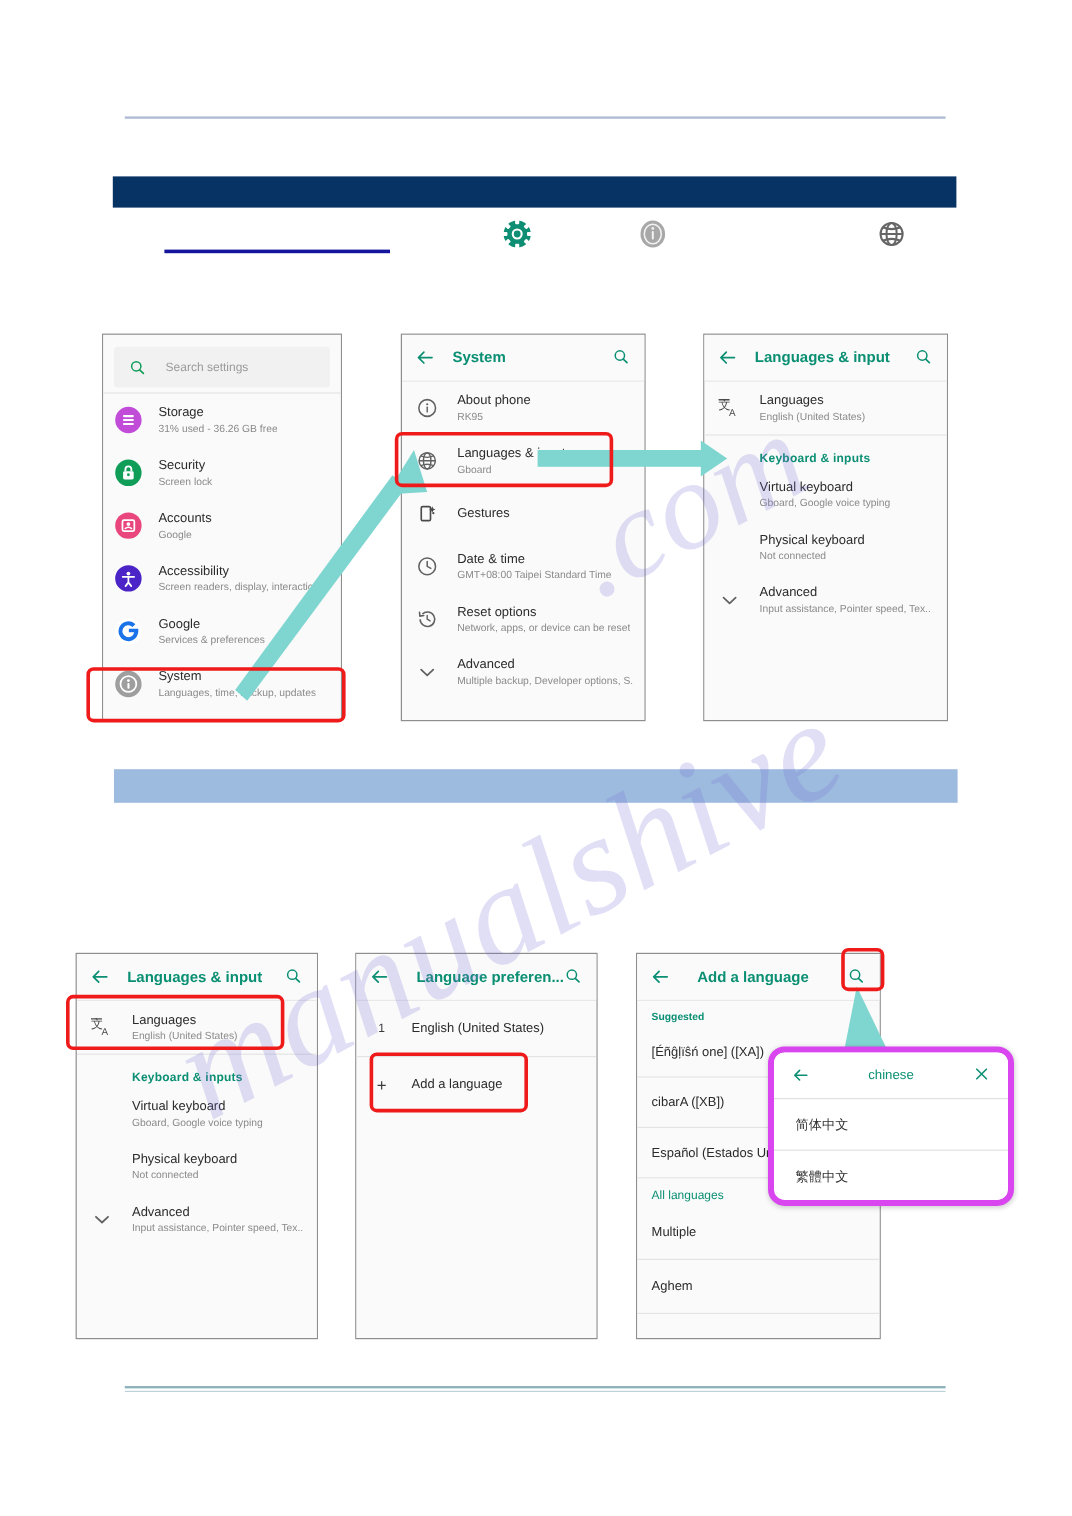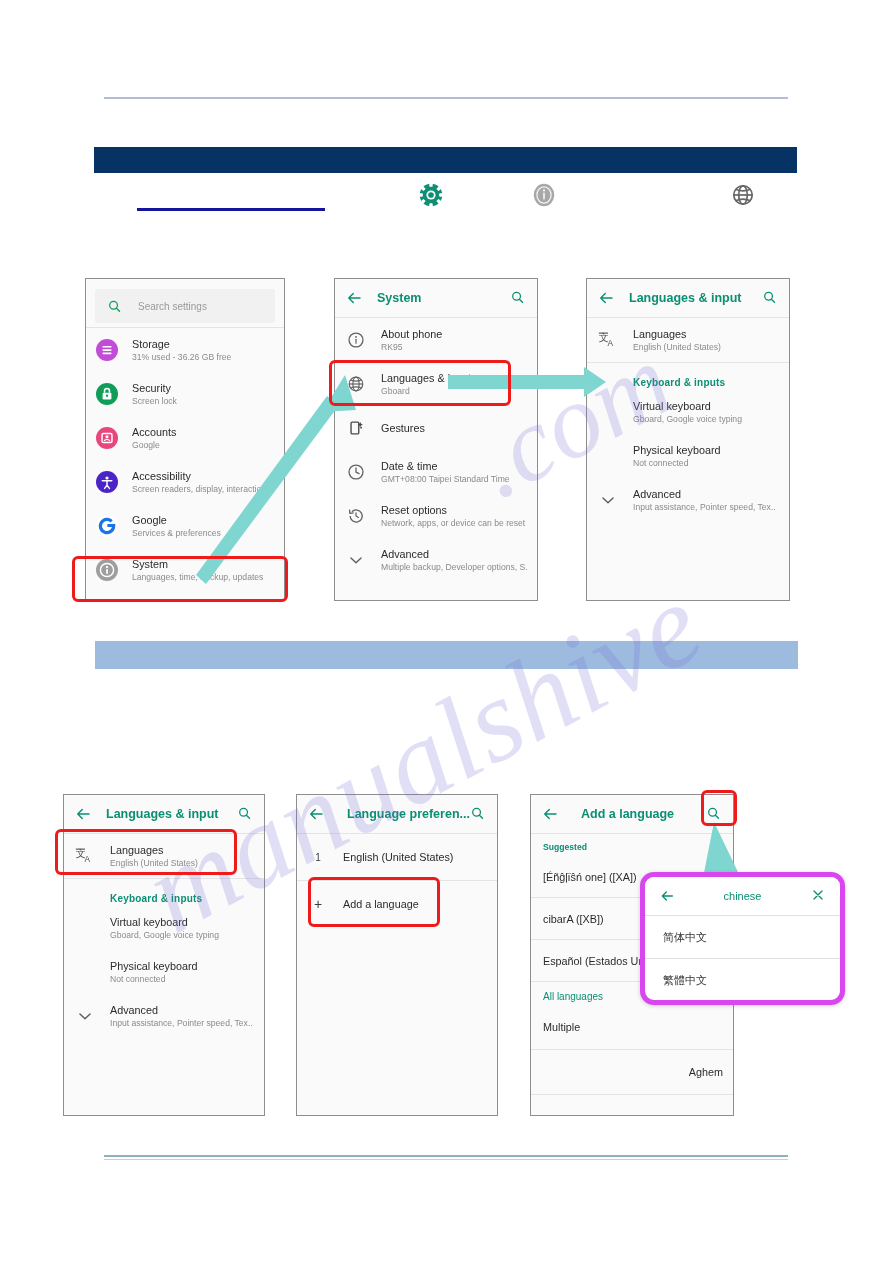--- a/index.html
+++ b/index.html
@@ -590,21 +590,21 @@
       <div class="divider"></div>
 
       <div style="font-size:10px; font-weight:normal; color:#0a8f73; padding:9px 0 3px 12px;">All languages</div>
 
       <div class="row" style="min-height:44px; padding-left:12px;">
         <span class="rtext">
             <div class="rtitle">Multiple</div>
           </span>
       </div>
       <div class="divider"></div>
-      <div class="row" style="min-height:44px; padding-left:12px;justify-content:flex-end;">
+      <div class="row" style="min-height:44px; padding-left:12px;">
         <span class="rtext">
             <div class="rtitle">Aghem</div>
           </span>
       </div>
       <div class="divider"></div>
     </div>
   </div>
   <div class="redbox" style="left:701px; top:790px; width:36px; height:36px;"></div>
 
   <svg class="arrow-layer" viewBox="0 0 893 1263">

